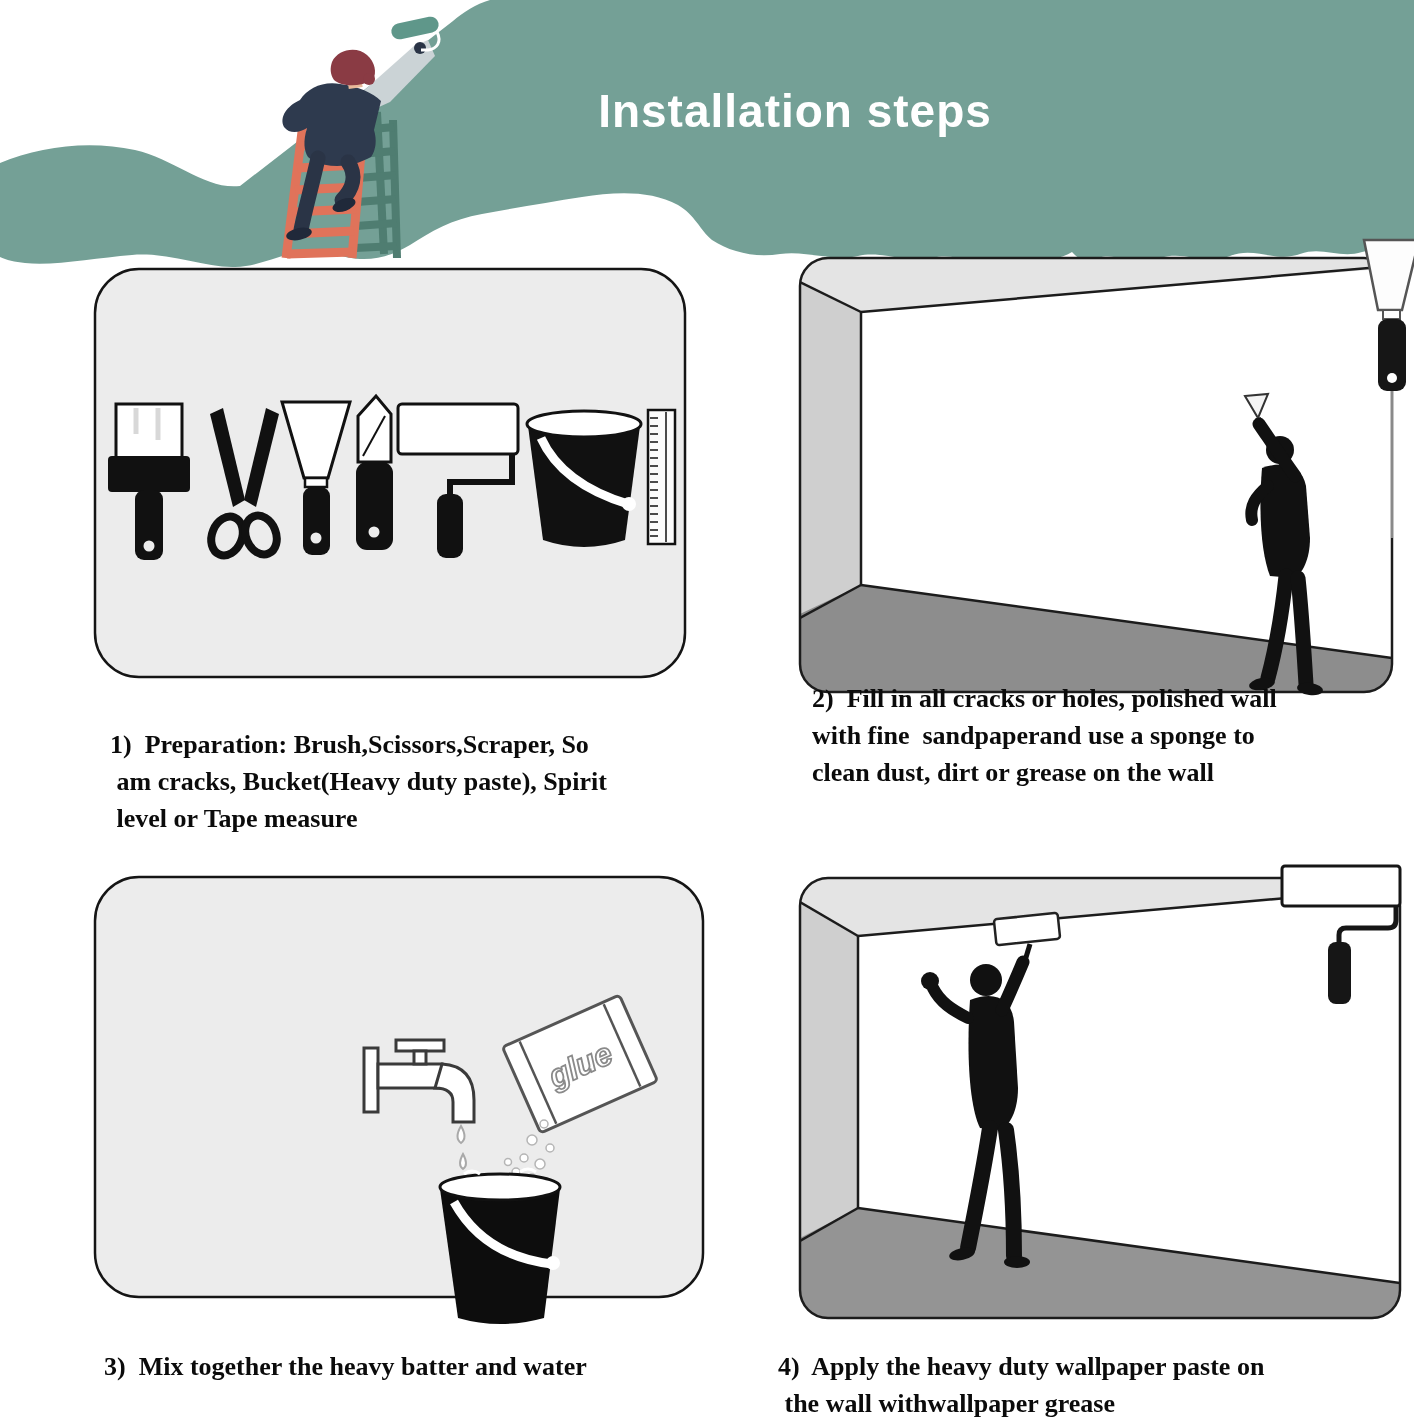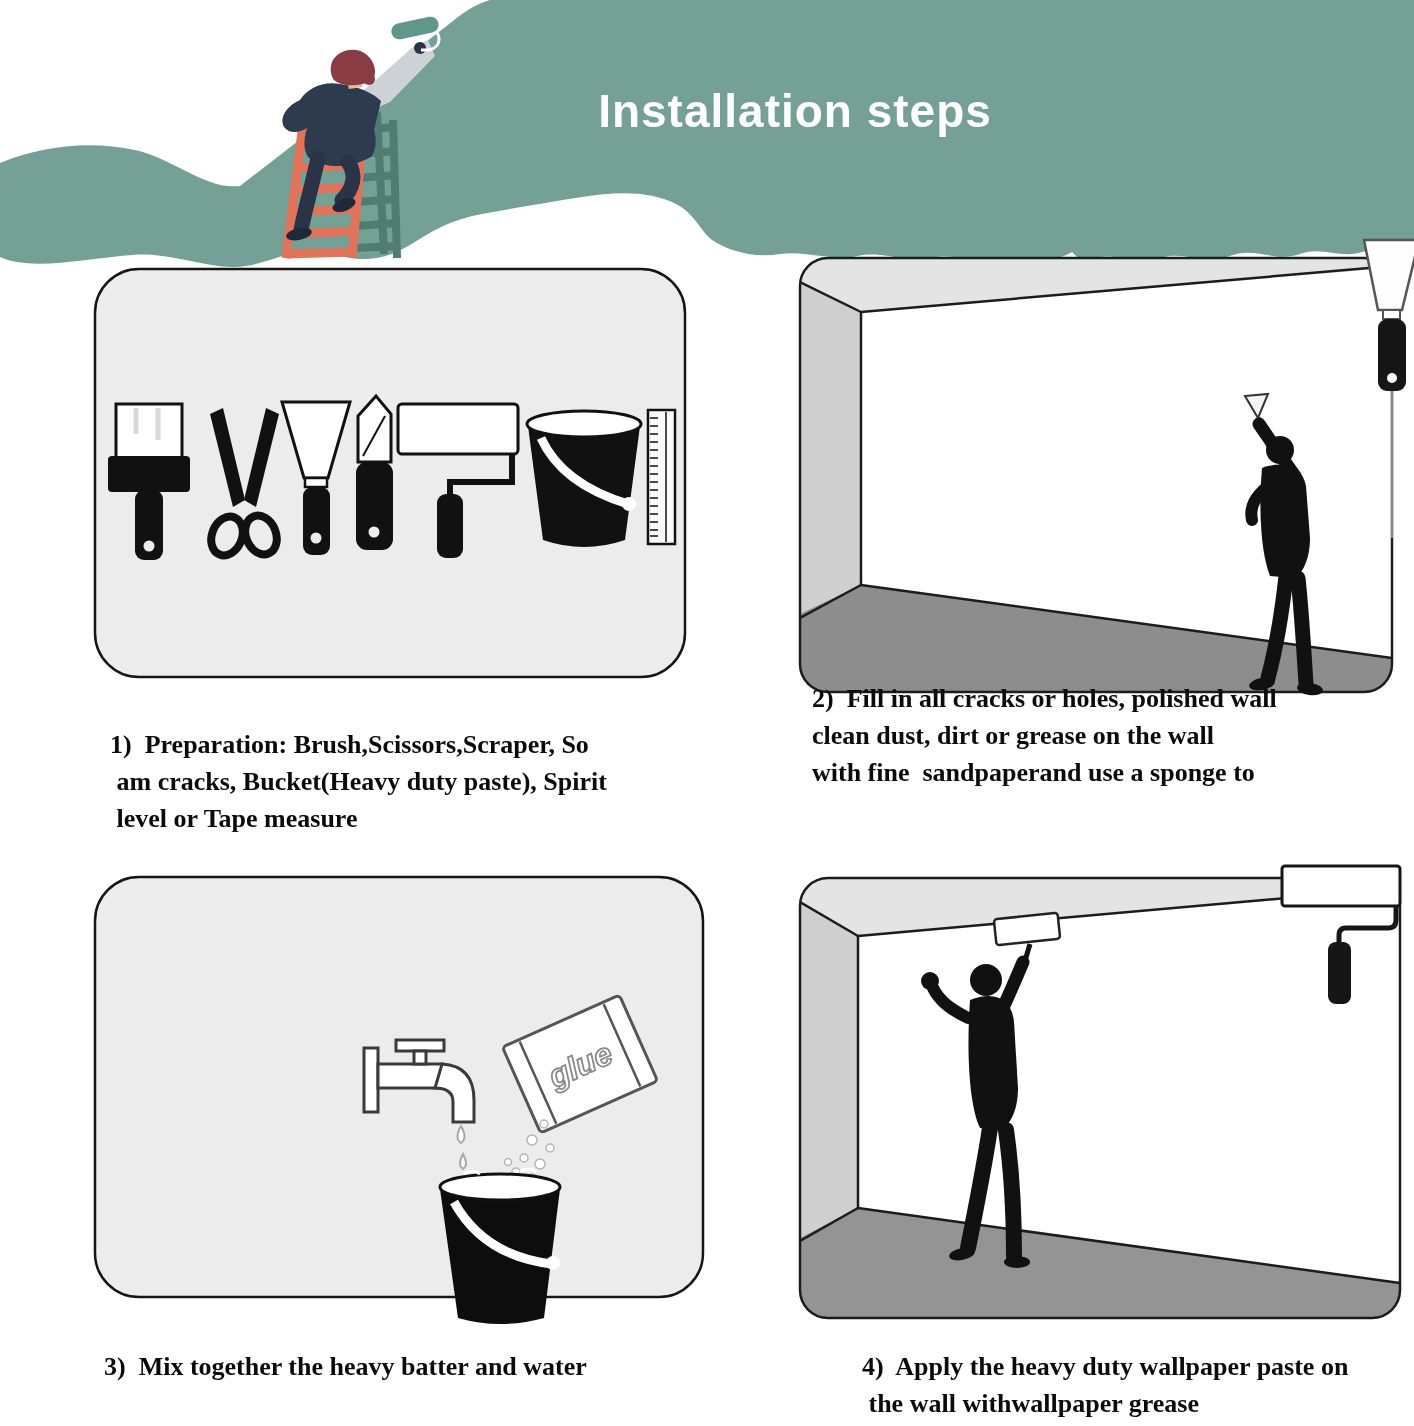--- a/index.html
+++ b/index.html
@@ -8,21 +8,21 @@
   svg{position:absolute;display:block;}
   .title{position:absolute;left:430px;top:84px;width:730px;text-align:center;
          font-family:"Liberation Sans",sans-serif;font-weight:700;font-size:46px;
          color:#ffffff;letter-spacing:1px;}
   .caption{position:absolute;color:#0b0b0b;font-family:Liberation Serif, serif;
            font-weight:700;font-size:26px;line-height:37px;}
   .caption div{white-space:pre;}
   .c1{left:110px;top:726px;}
   .c2{left:812px;top:680px;}
   .c3{left:104px;top:1348px;}
-  .c4{left:862px;top:1348px;}
+  .c4{left:778px;top:1348px;}
 </style>
 </head>
 <body>
 
 <div class="canvas">
 
   <svg style="left:0;top:0" width="1414" height="292" viewBox="0 0 1414 292">
     <path fill="#74A096" d="
       M 0 163
       C 40 146 90 140 135 150
@@ -313,22 +313,22 @@
     </g>
   </svg>
 
   <div class="caption c1">
     <div>1)  Preparation: Brush,Scissors,Scraper, So</div>
     <div> am cracks, Bucket(Heavy duty paste), Spirit</div>
     <div> level or Tape measure</div>
   </div>
   <div class="caption c2">
     <div>2)  Fill in all cracks or holes, polished wall</div>
+    <div>with fine  sandpaperand use a sponge to</div>
     <div>clean dust, dirt or grease on the wall</div>
-    <div>with fine  sandpaperand use a sponge to</div>
   </div>
   <div class="caption c3">
     <div>3)  Mix together the heavy batter and water</div>
   </div>
   <div class="caption c4">
     <div>4)  Apply the heavy duty wallpaper paste on</div>
     <div> the wall withwallpaper grease</div>
   </div>
 
 </div>

